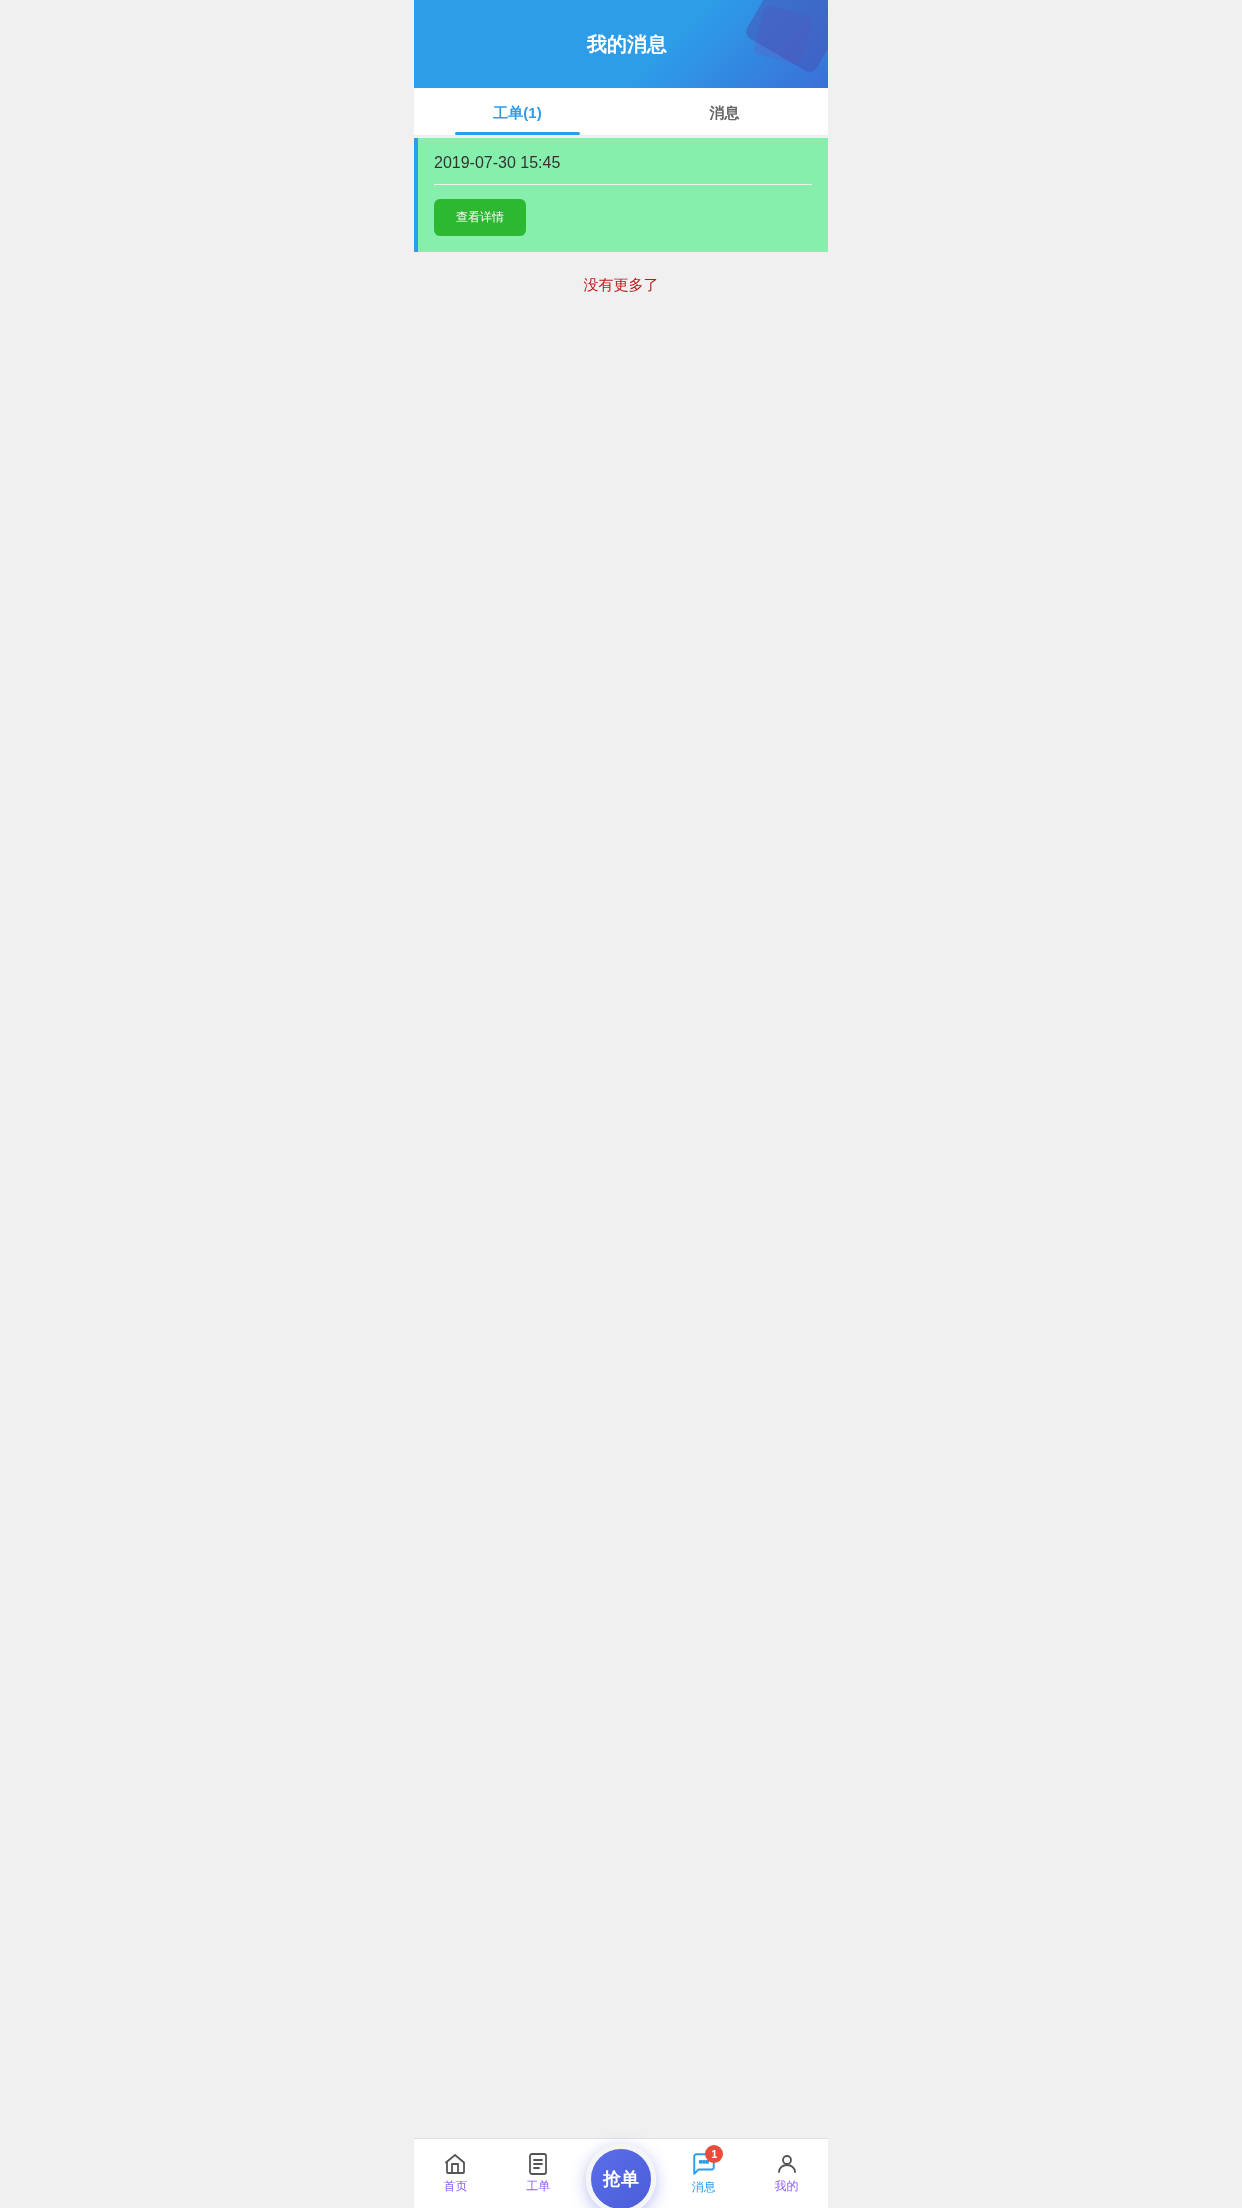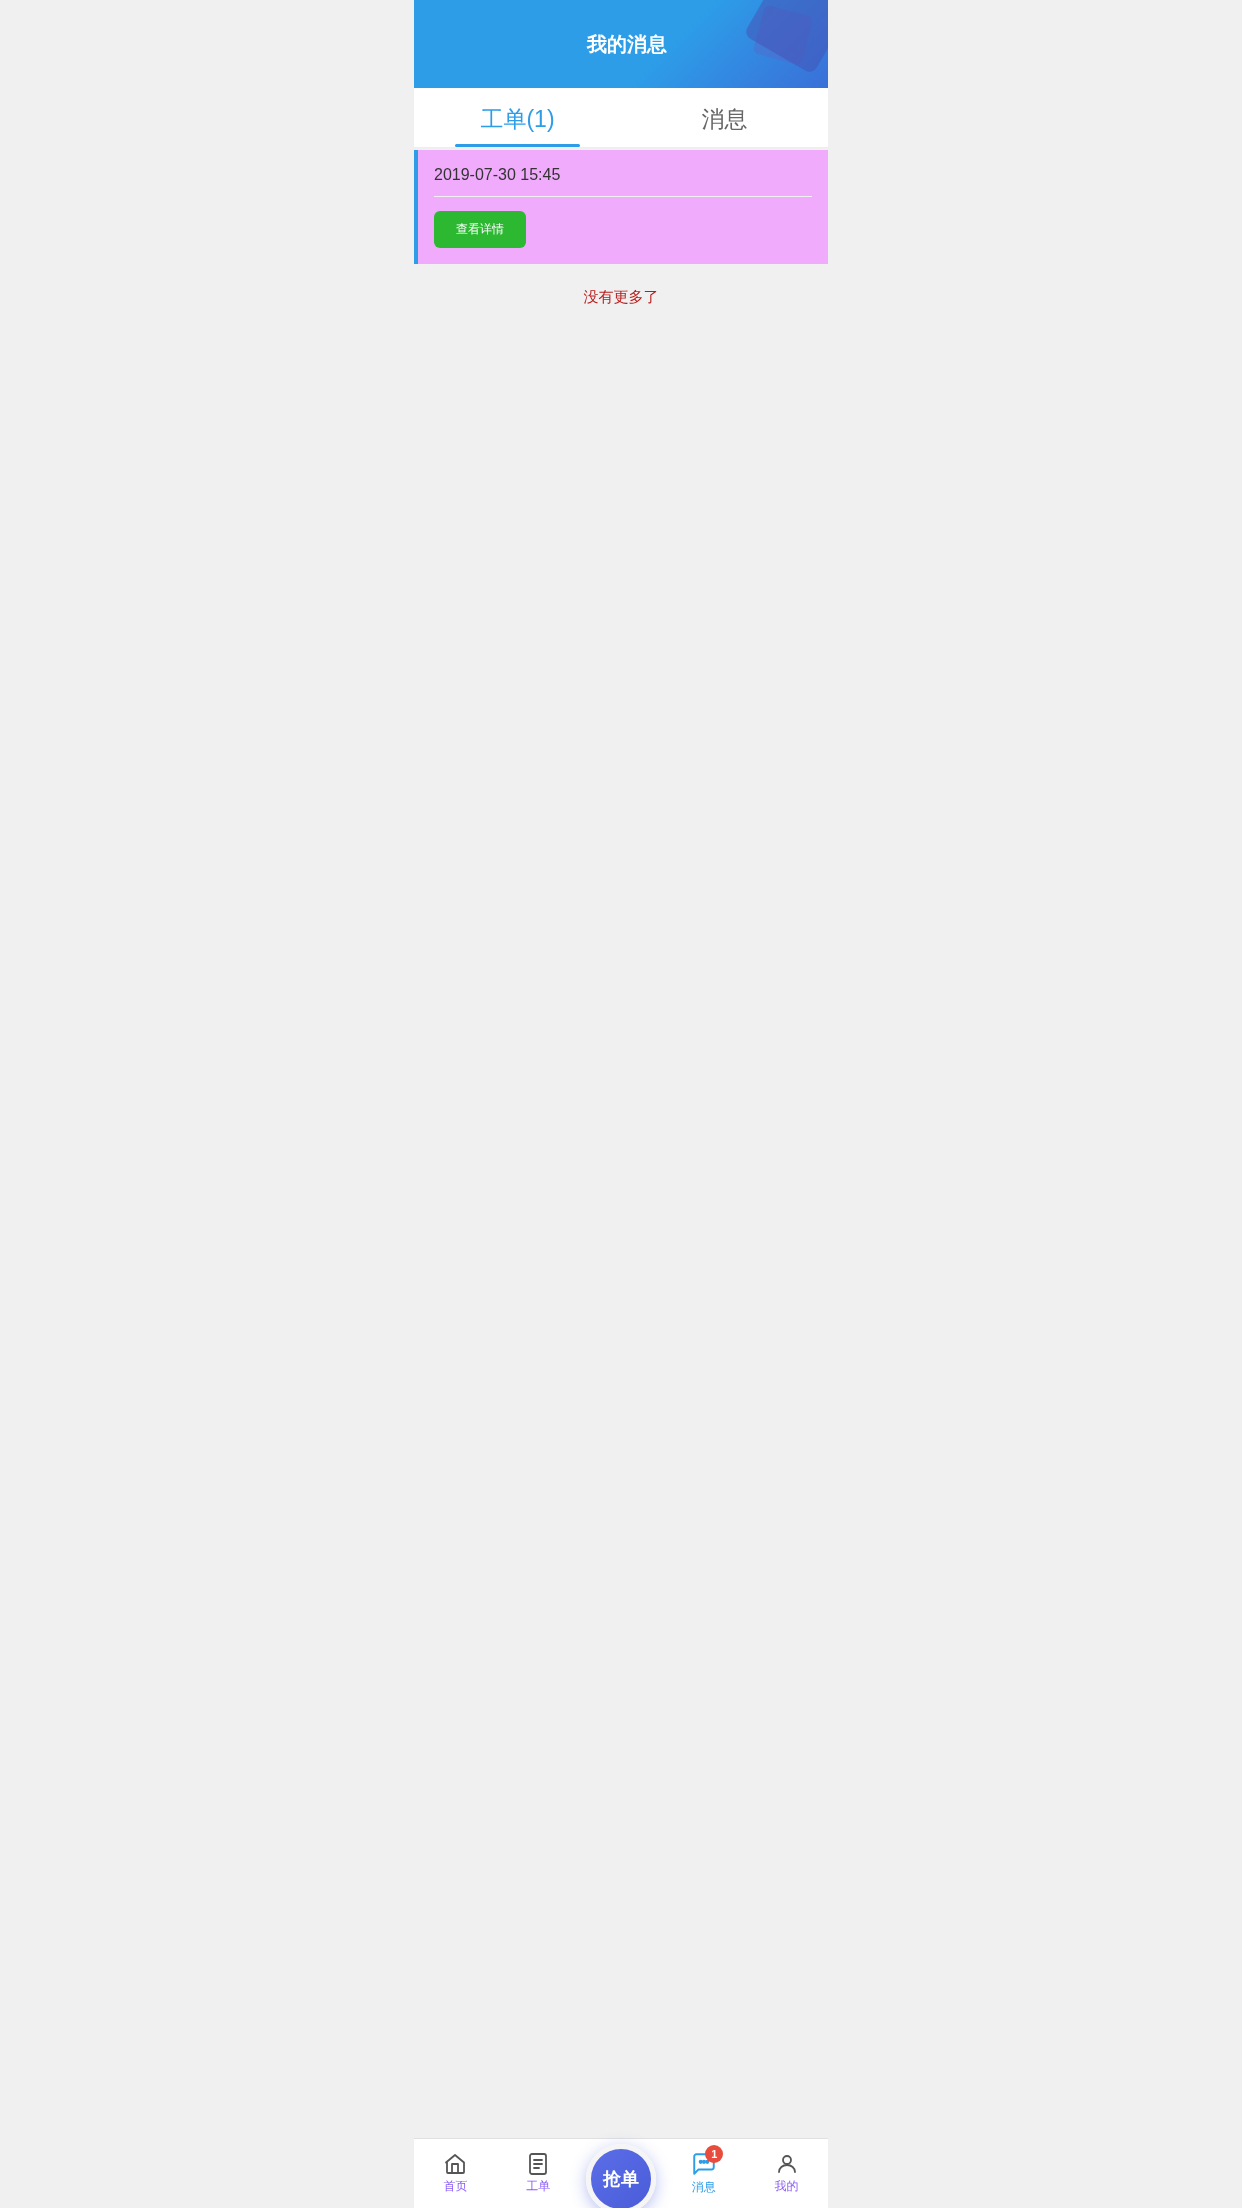--- a/index.html
+++ b/index.html
@@ -62,44 +62,45 @@
     .tabs {
       background: #fff;
       display: flex;
       border-bottom: 1px solid #eee;
     }
 
     .tab {
       flex: 1;
       text-align: center;
       padding: 16px 0 12px;
-      font-size: 23px;
+      font-size: 15px;
       color: #666;
       cursor: pointer;
       position: relative;
+      font-weight: bold;
     }
 
     .tab.active {
       color: #2d9de8;
     }
 
     .tab.active::after {
       content: '';
       position: absolute;
       bottom: 0;
       left: 20%;
       right: 20%;
       height: 3px;
       background: #2d9de8;
       border-radius: 2px;
     }
 
     
     .message-card {
-      background: #f0abfc;
+      background: #86efac;
       margin-top: 2px;
       border-left: 4px solid #2d9de8;
       padding: 16px 16px 16px 16px;
     }
 
     .message-date {
       font-size: 16px;
       color: #333;
       margin-bottom: 14px;
       padding-bottom: 12px;

